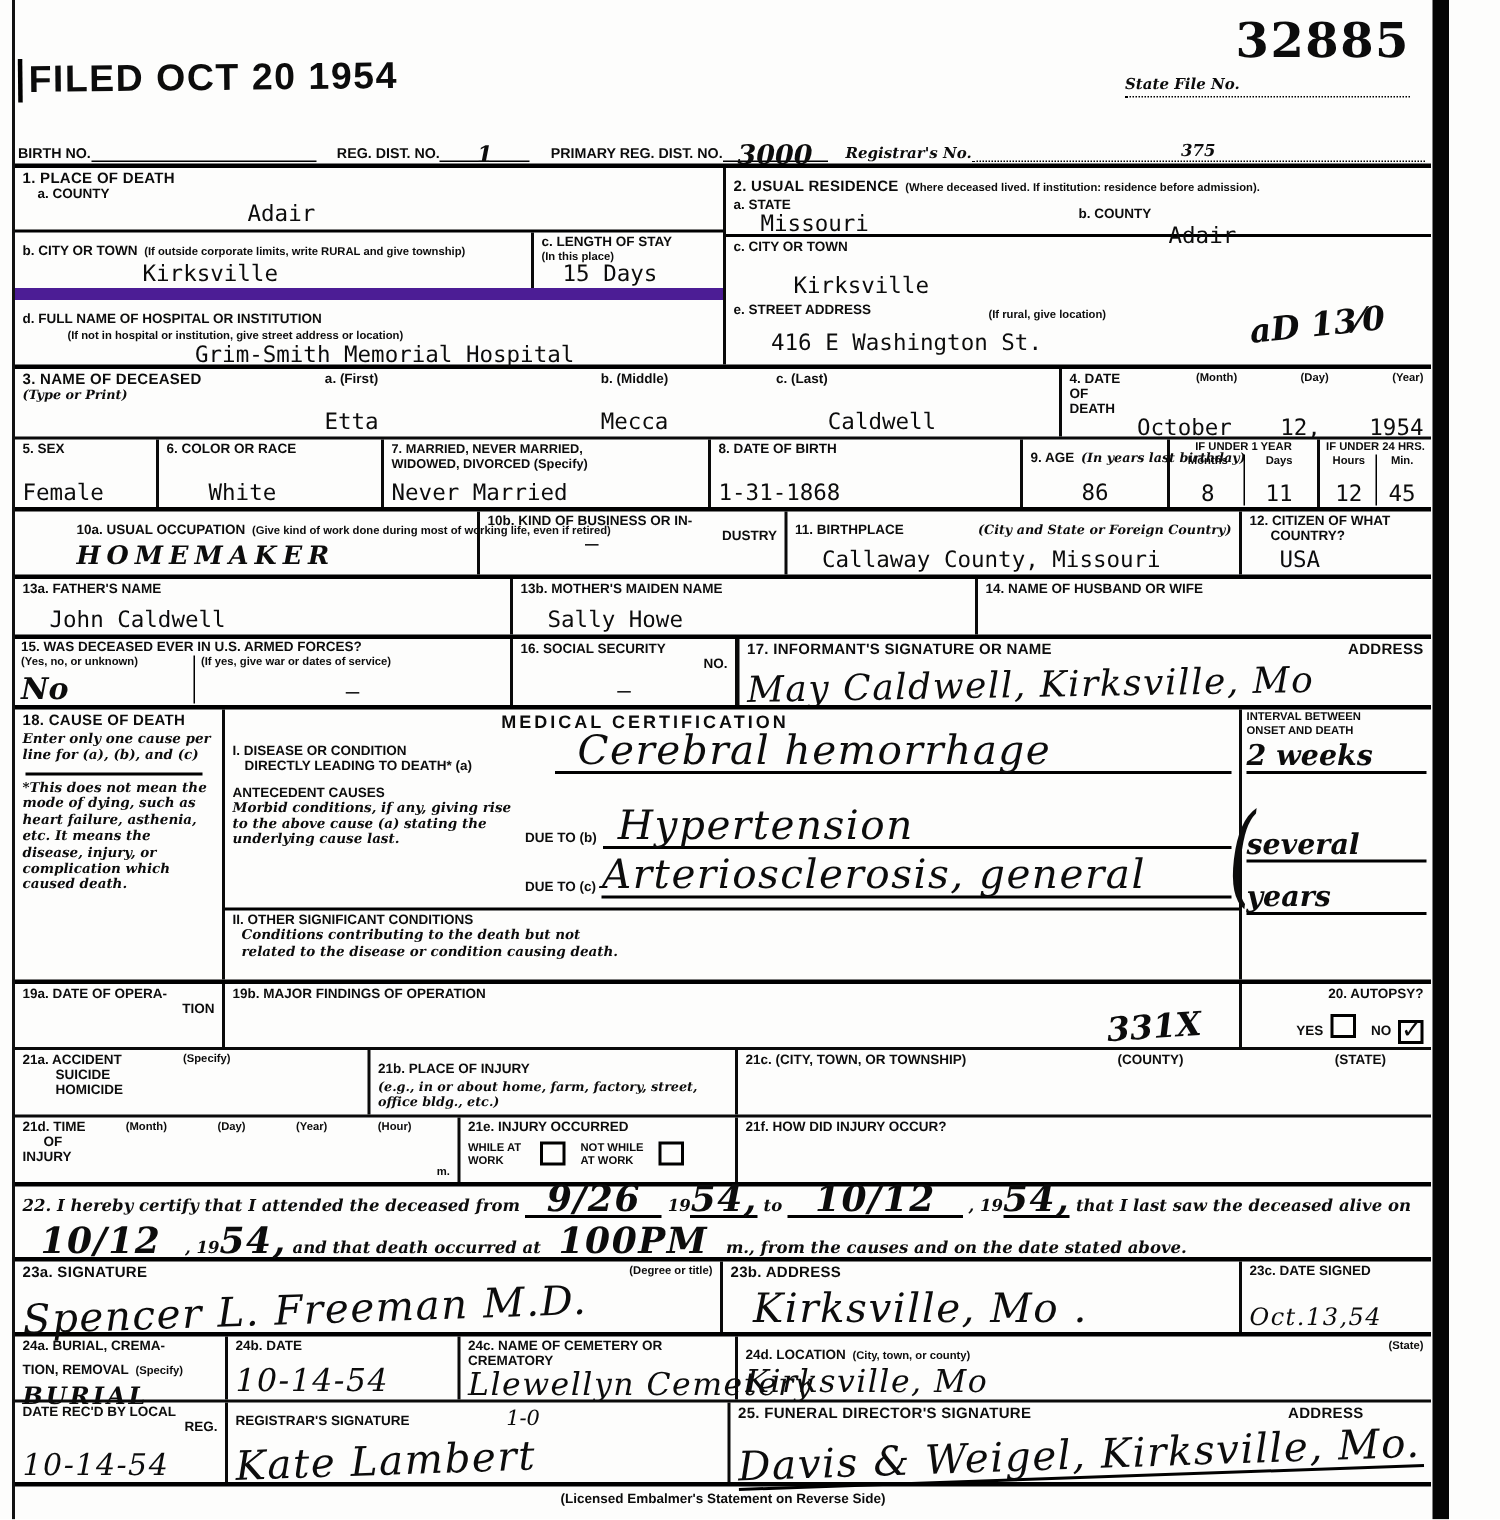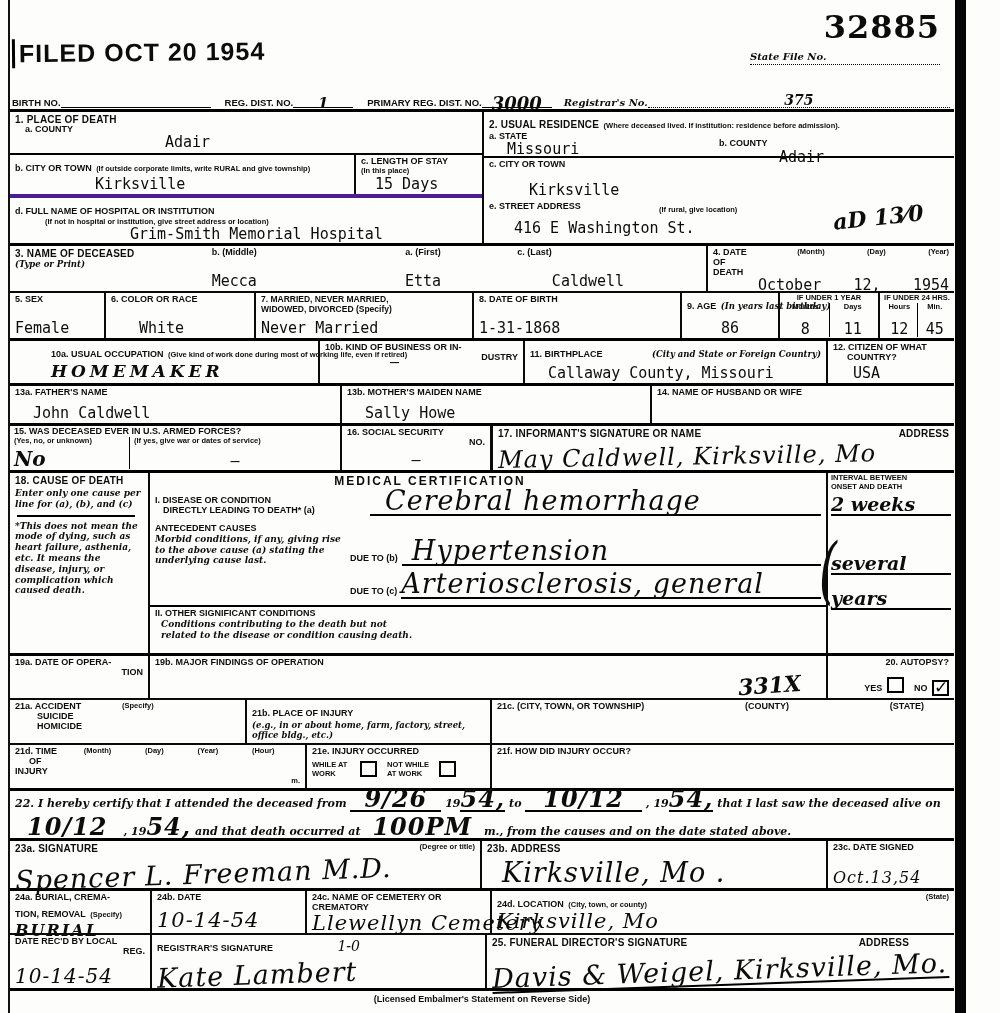--- a/index.html
+++ b/index.html
@@ -23,21 +23,21 @@
   .script{font-family:"DejaVu Serif",serif;font-style:italic;font-size:24px;line-height:1;letter-spacing:1px;white-space:nowrap;}
   .script.big{font-size:27px;}
   .chk{display:inline-block;width:13px;height:12px;border:2px solid #000;vertical-align:-2px;text-align:center;
        font-size:13px;line-height:11px;font-weight:bold;font-family:"DejaVu Sans",sans-serif;}
   .grow{flex:1;}
   .bot{margin-top:auto;}
   .ul{border-bottom:2px solid #000;}
   .dots{border-bottom:1px dotted #000;}
   .center{text-align:center;}
   .nowrap{white-space:nowrap;}
-  .hrule{border-bottom:4px solid #4c1d95;}
+  .hrule{border-bottom:8px solid #4c1d95;}
   
   .hdr{height:86px;display:flex;align-items:flex-start;border-top:none;position:relative;}
   .stamp{position:absolute;left:2px;top:38px;font-weight:bold;font-size:25px;letter-spacing:1px;
          transform:rotate(-.6deg);font-family:"Liberation Sans",sans-serif;border-left:3px solid #000;padding-left:4px;}
   .titlebox{position:absolute;left:250px;top:14px;width:440px;text-align:center;}
   .t1{font-weight:bold;font-size:15px;letter-spacing:.5px;}
   .t2{font-weight:bold;font-size:21px;letter-spacing:.5px;margin-top:3px;}
   .filebox{position:absolute;right:14px;top:8px;text-align:right;}
   .fileno{font-family:"DejaVu Serif",serif;font-weight:bold;font-size:32px;letter-spacing:1px;}
   .filelbl{font-family:"DejaVu Serif",serif;font-style:italic;font-weight:bold;font-size:10px;}
@@ -74,21 +74,21 @@
       <span style="margin-left:14px;">REG. DIST. NO.</span>
       <span class="blankline" style="width:60px;text-align:center;">
         <span class="hwv">1</span>
       </span>
       <span style="margin-left:14px;">PRIMARY REG. DIST. NO.</span>
       <span class="blankline" style="width:70px;text-align:center;">
         <span class="hwv" style="font-size:18px;">3000</span>
       </span>
       <span class="filelbl" style="margin-left:12px;">Registrar's No.</span>
       <span class="dots" style="flex:1;text-align:center;">
-        <span class="hwv" style="font-size:14px;">375</span>
+        <span class="hwv" style="font-size:11px;">375</span>
       </span>
     </div>
 
     <div class="row heavy" style="height:134px;">
 
       <div class="cell" style="width:472px;padding:0;">
         <div style="display:flex;flex-direction:column;height:44px;padding:2px 5px;box-sizing:border-box;">
           <div class="lbl">1. PLACE OF DEATH</div>
           <div class="lbl2" style="margin-left:10px;">a. COUNTY</div>
           <div class="typed bot" style="margin-left:150px;margin-bottom:1px;">Adair</div>
@@ -146,26 +146,26 @@
       </div>
     </div>
 
     <div class="row heavy" style="height:48px;">
       <div class="cell" style="width:130px;">
         <div class="lbl">3. NAME OF DECEASED</div>
         <div class="it">(Type or Print)</div>
       </div>
       <div class="cell grow" style="flex-direction:row;padding:2px 0;">
         <div style="flex:1;display:flex;flex-direction:column;text-align:center;">
+          <div class="lbl2">a. (First)</div>
+          <div class="typed bot">Etta</div>
+        </div>
+        <div style="flex:1;display:flex;flex-direction:column;text-align:center;">
           <div class="lbl2">b. (Middle)</div>
           <div class="typed bot">Mecca</div>
-        </div>
-        <div style="flex:1;display:flex;flex-direction:column;text-align:center;">
-          <div class="lbl2">a. (First)</div>
-          <div class="typed bot">Etta</div>
         </div>
         <div style="flex:1;display:flex;flex-direction:row;text-align:center;">
           <div class="lbl2">c. (Last)</div>
           <div class="typed bot">Caldwell</div>
         </div>
       </div>
       <div class="cell vl" style="width:248px;">
         <div style="display:flex;justify-content:space-between;">
           <span class="lbl2" style="width:42px;">4. DATE OF DEATH</span>
           <span class="sm">(Month)</span>

